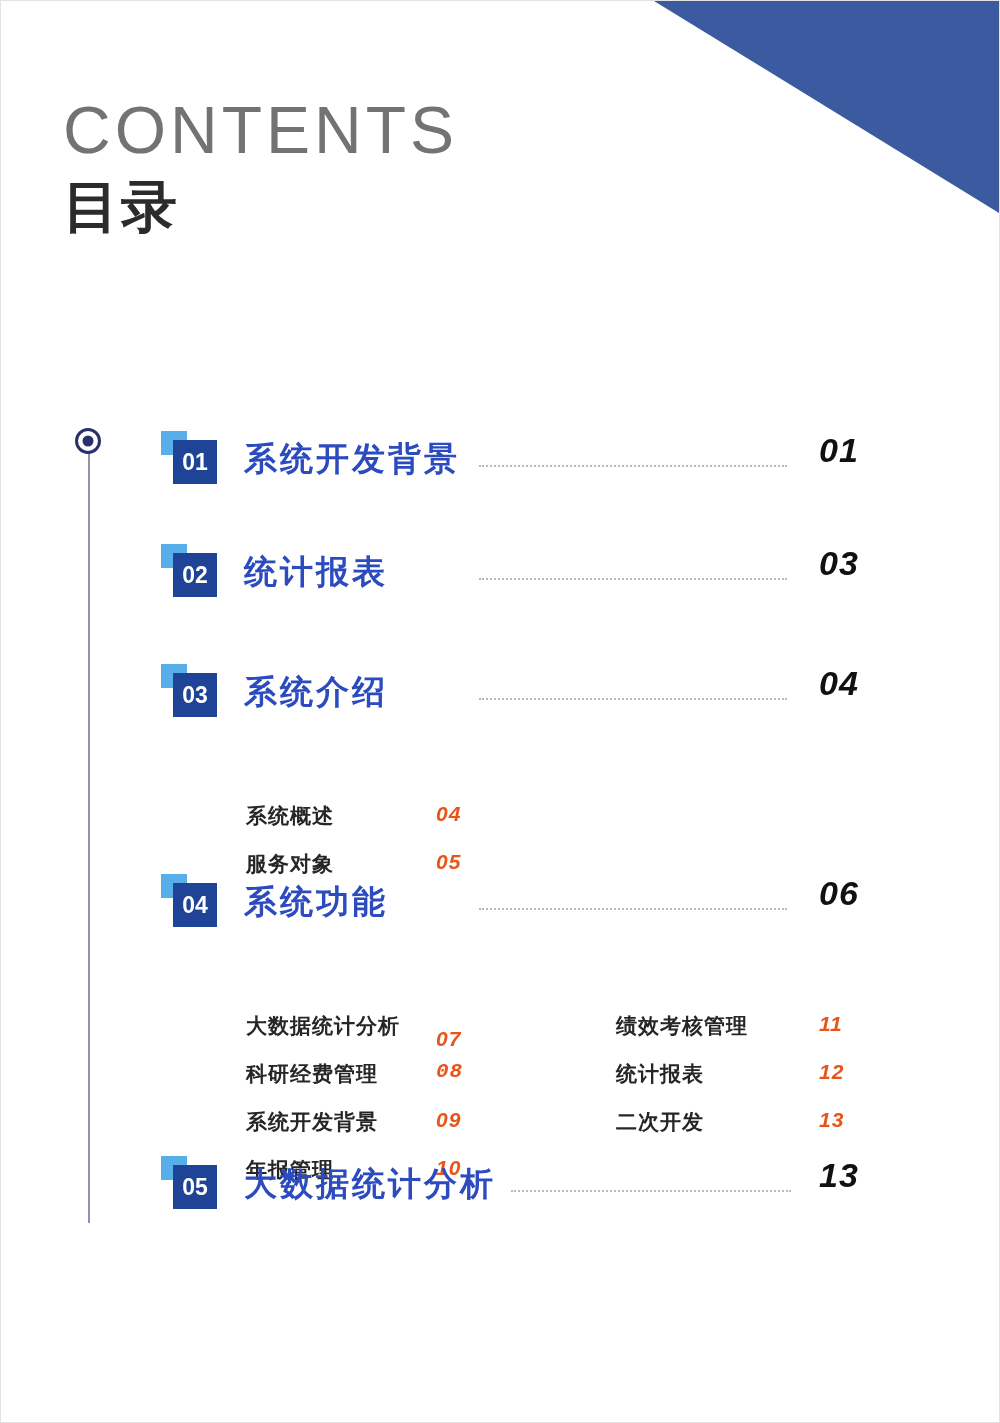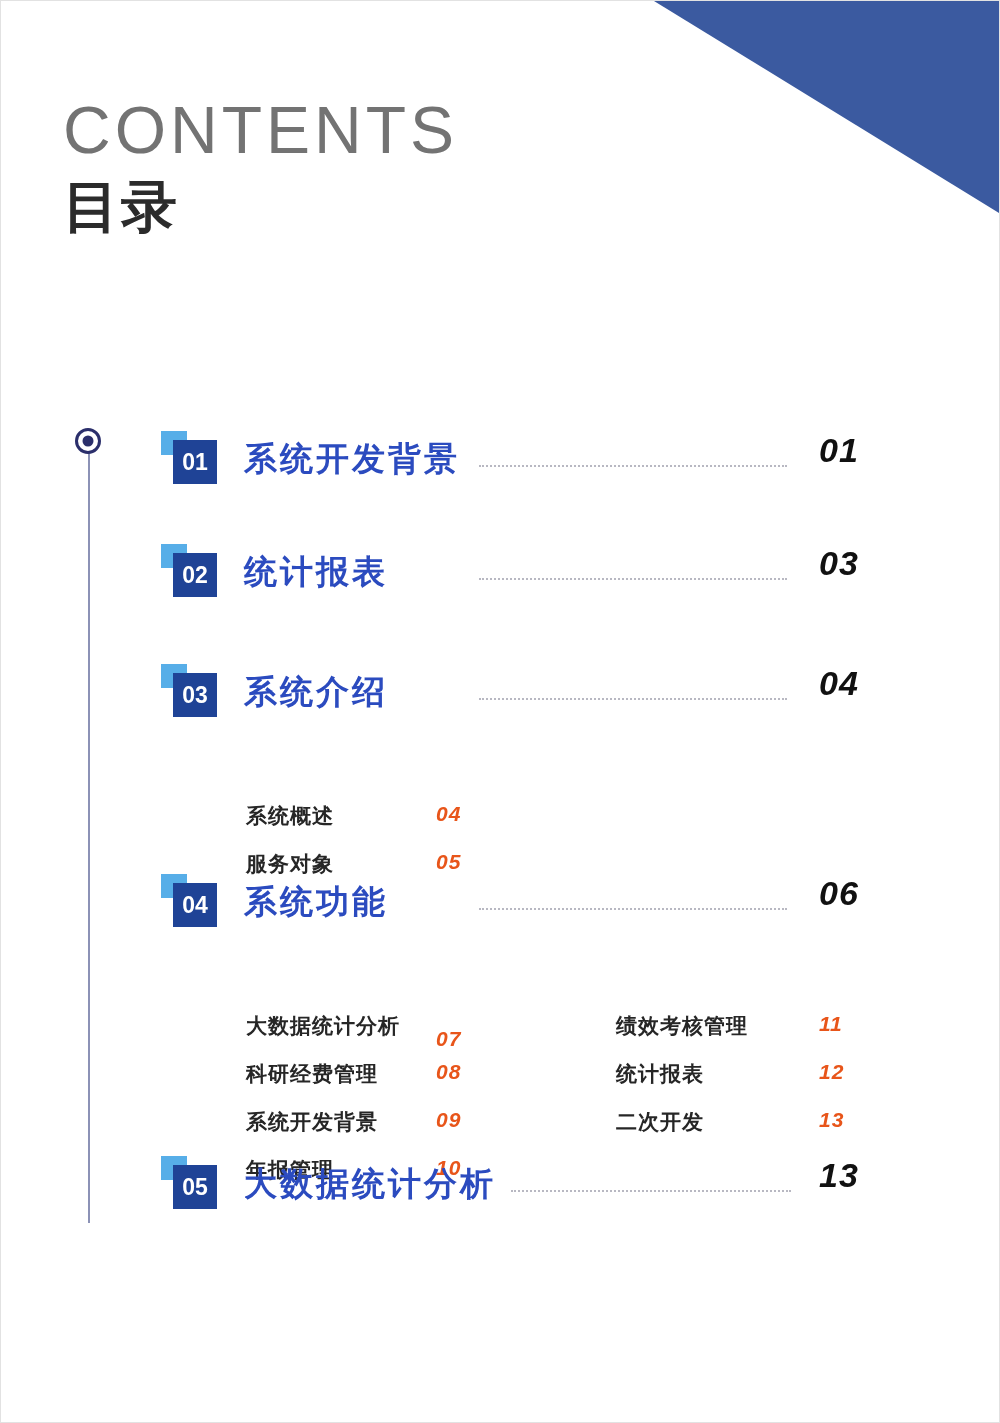--- a/index.html
+++ b/index.html
@@ -252,21 +252,21 @@
             <div class="badge-num">04</div>
           </div>
           <div class="section-title">系统功能</div>
           <div class="leader" style="left: 478px; width: 308px;"></div>
           <div class="section-page">06</div>
         </div>
         <div class="subs">
           <div class="sub-item sub-label" style="left: 245px; top: 82px;">大数据统计分析</div>
           <div class="sub-page" style="left: 435px; top: 97px;">07</div>
           <div class="sub-item sub-label" style="left: 245px; top: 130px;">科研经费管理</div>
-          <div class="sub-page" style="left: 435px; top: 130px;">08</div>
+          <div class="sub-page" style="left: 435px; top: 130px; font-family: Liberation Mono, monospace;">08</div>
           <div class="sub-item sub-label" style="left: 245px; top: 178px;">系统开发背景</div>
           <div class="sub-page" style="left: 435px; top: 178px;">09</div>
           <div class="sub-item sub-label" style="left: 245px; top: 226px;">年报管理</div>
           <div class="sub-page" style="left: 435px; top: 226px; text-align: center;">10</div>
           <div class="sub-item sub-label" style="left: 615px; top: 82px;">绩效考核管理</div>
           <div class="sub-page" style="left: 818px; top: 82px;">11</div>
           <div class="sub-item sub-label" style="left: 615px; top: 130px;">统计报表</div>
           <div class="sub-page" style="left: 818px; top: 130px;">12</div>
           <div class="sub-item sub-label" style="left: 615px; top: 178px;">二次开发</div>
           <div class="sub-page" style="left: 818px; top: 178px;">13</div>

